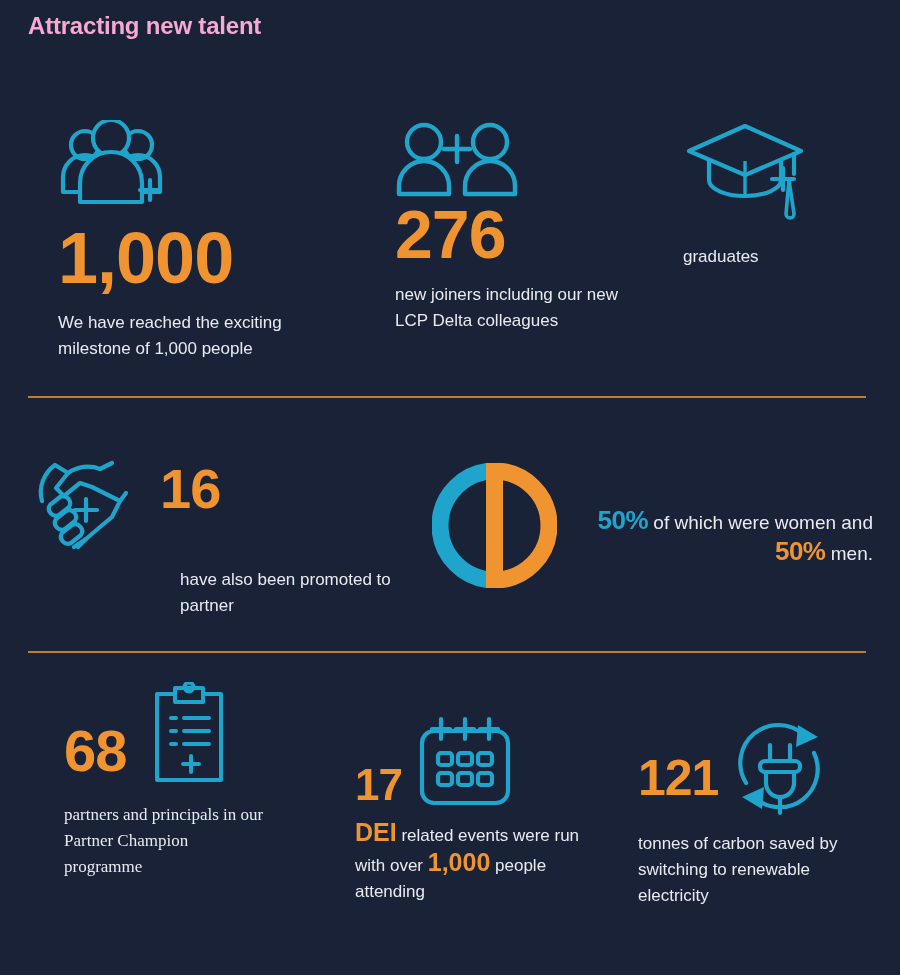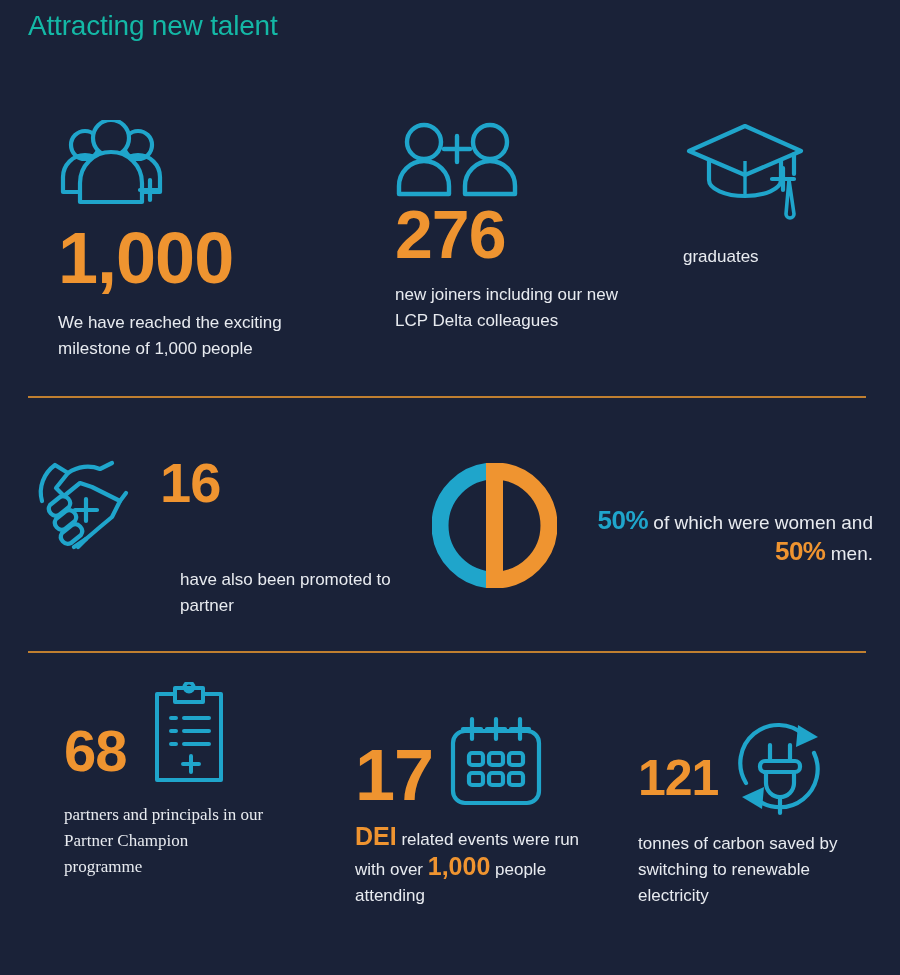--- a/index.html
+++ b/index.html
@@ -8,23 +8,23 @@
     background:#1a2238;
     font-family:"Liberation Sans", sans-serif;
     color:#e8ebf0;
     overflow:hidden;
     position:relative;
   }
 
   
   .header { position:absolute; left:28px; top:10px; width:850px; }
   .title {
-    color:#14b8a6;
-    font-size:28px;
-    font-weight:normal;
+    color:#f9a8d4;
+    font-size:24px;
+    font-weight:bold;
     letter-spacing:-0.2px;
     line-height:32px;
   }
   .subtitle {
     color:#e8ebf0;
     font-size:17.5px;
     font-weight:400;
     line-height:24px;
     margin-top:13px;
     letter-spacing:0.1px;
@@ -70,21 +70,21 @@
   #stat-joiners .desc    { margin-top:14px; width:230px; }
 
   #stat-grads .big-num   { font-size:62px; margin-top:8px; }
   #stat-grads .desc      { margin-top:16px; }
 
   .icon-wrap { display:block; line-height:0; }
 
   
   #stat-partner { left:34px; top:455px; width:360px; }
   #stat-partner .inline-row { display:flex; align-items:flex-start; }
-  #stat-partner .big-num { font-size:56px; margin-left:16px; }
+  #stat-partner .big-num { font-size:56px; margin-left:16px; margin-top:6px; }
   #stat-partner .desc { margin-top:12px; margin-left:146px; width:230px; }
 
   #donut-chart { left:432px; top:463px; }
   #stat-gender-text { left:573px; top:506px; width:300px; }
   #stat-gender-text .desc { font-size:19px; line-height:29px;text-align:right; }
   #stat-gender-text .pct-blue {
     color:#1fa5cb; font-weight:bold; font-size:26px; letter-spacing:-0.5px;
   }
   #stat-gender-text .pct-orange {
     color:#ef9430; font-weight:bold; font-size:26px; letter-spacing:-0.5px;
@@ -93,21 +93,21 @@
   
   #stat-champions { left:64px;  top:682px; width:300px; }
   #stat-dei       { left:355px; top:715px; width:280px; }
   #stat-carbon    { left:638px; top:715px; width:280px; }
 
   #stat-champions .row3-head { display:flex; align-items:flex-start; }
   #stat-champions .big-num { font-size:58px; margin-top:40px; }
   #stat-champions .desc { margin-top:16px; width:200px;font-family:Liberation Serif, serif; }
 
   #stat-dei .row3-head { display:flex; align-items:flex-start; }
-  #stat-dei .big-num { font-size:72px; margin-top:24px; }
+  #stat-dei .big-num { font-size:44px; margin-top:48px; }
   #stat-dei .desc { margin-top:12px; width:230px; }
 
   #stat-carbon .row3-head { display:flex; align-items:flex-start; }
   #stat-carbon .big-num { font-size:50px; margin-top:38px; }
   #stat-carbon .desc { margin-top:12px; width:215px; }
 </style>
 </head>
 <body>
 
 <div class="header">

